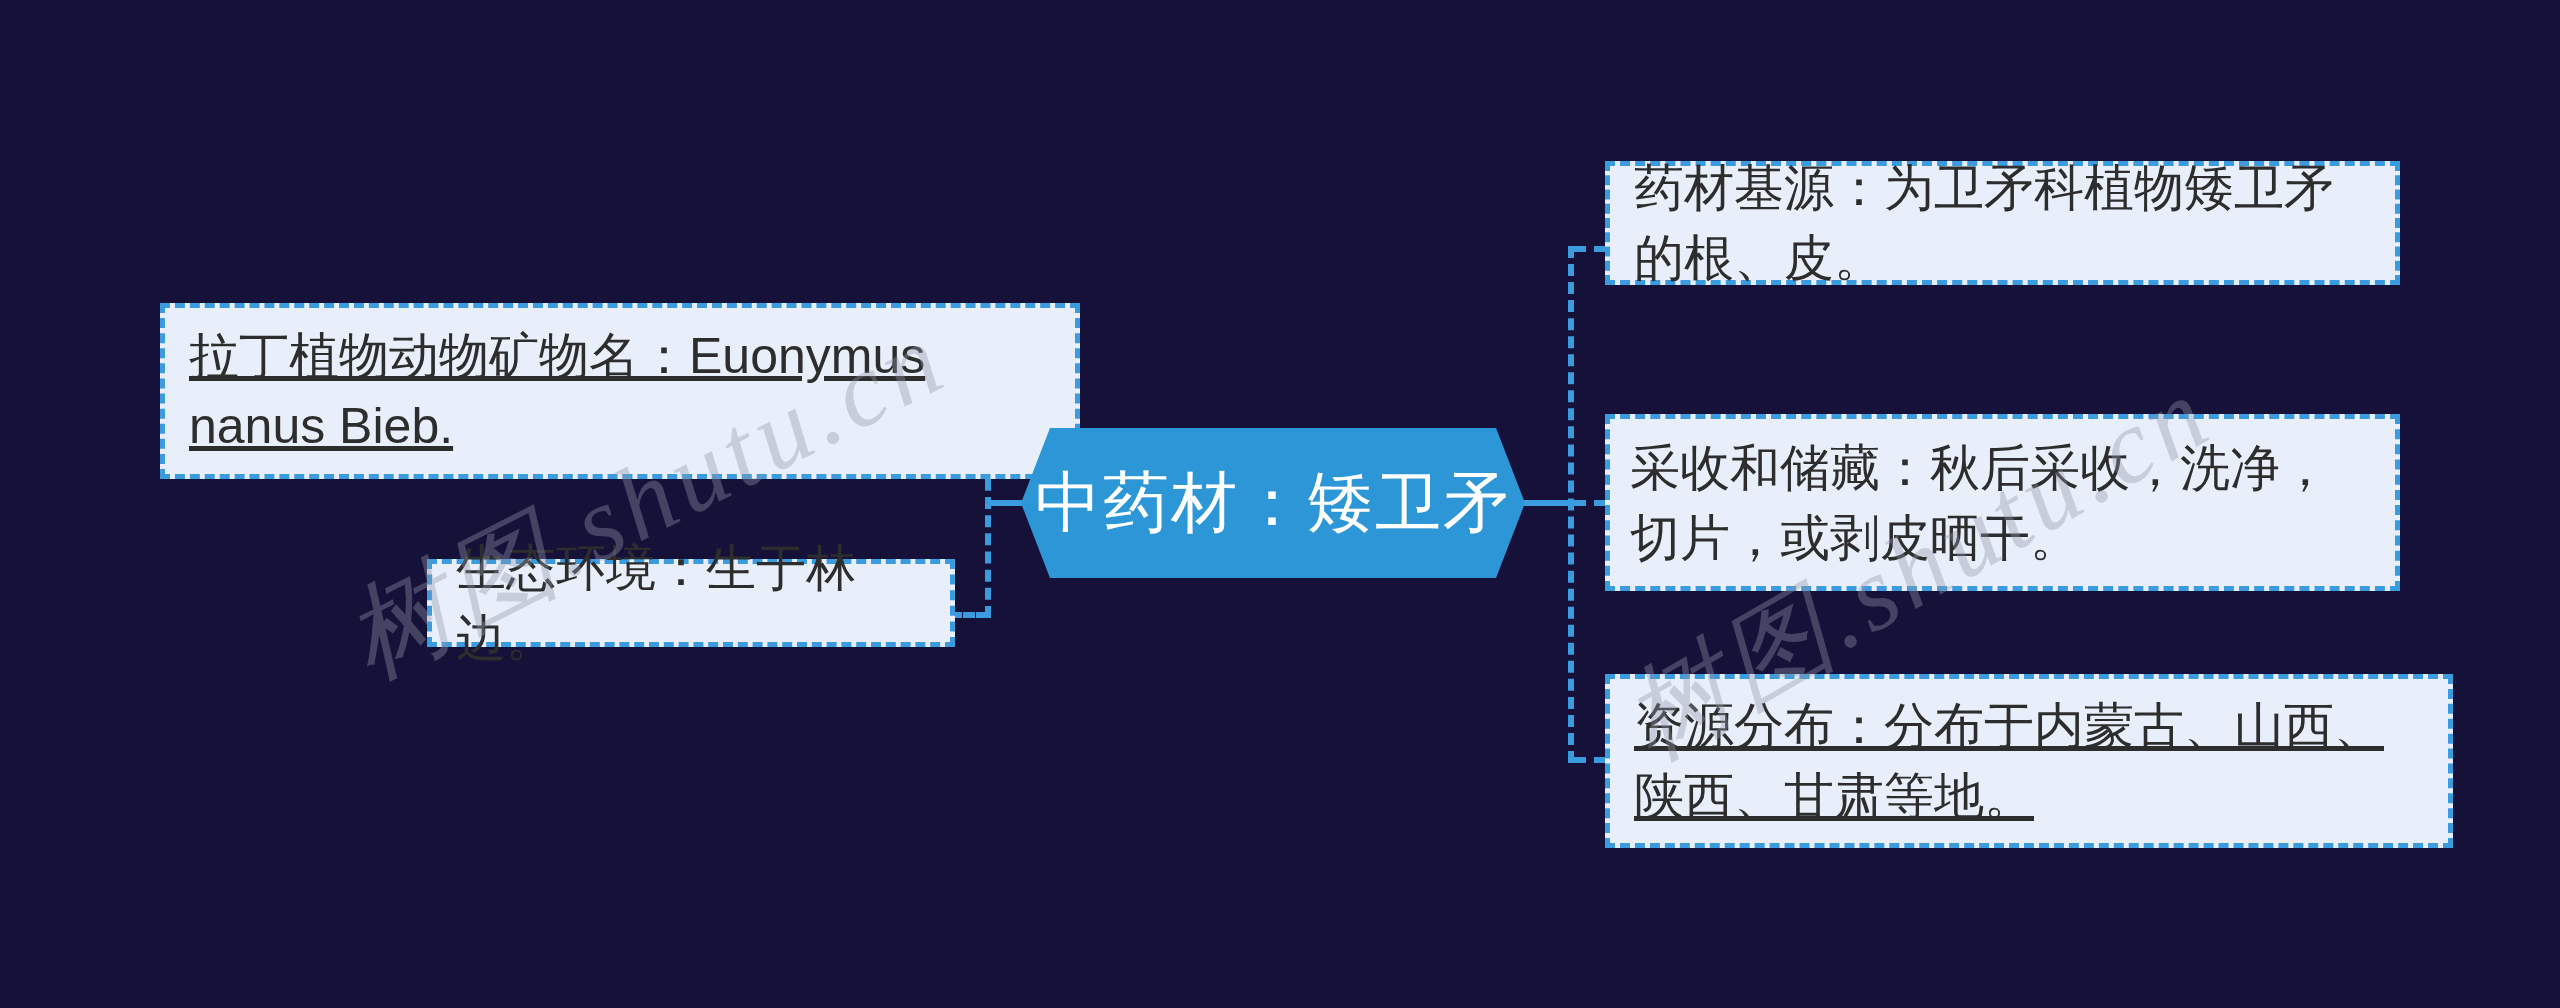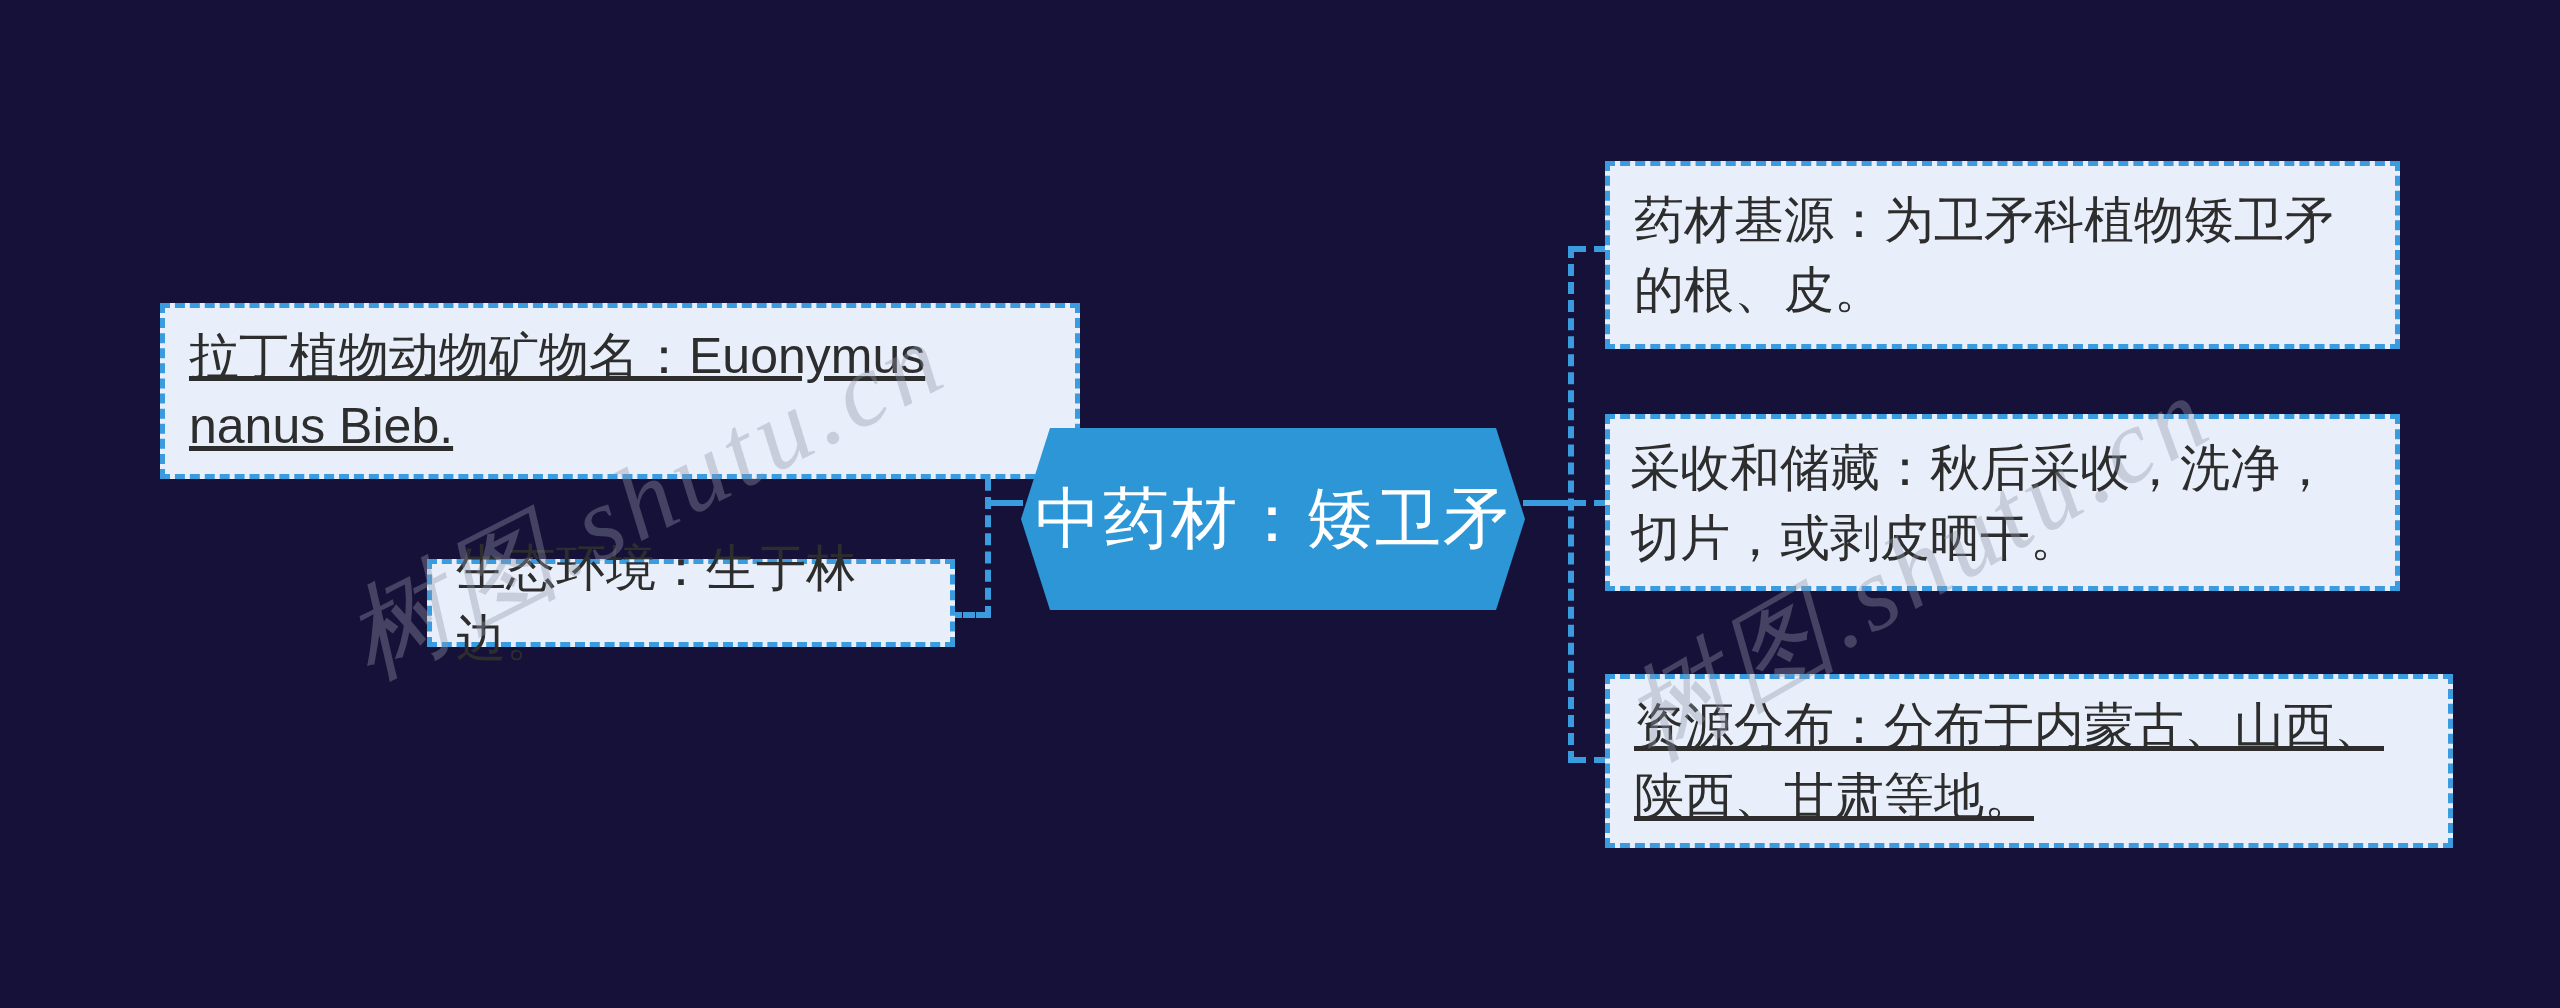--- a/index.html
+++ b/index.html
@@ -39,29 +39,29 @@
     color: #2d2d2d;
     font-size: 50px;
     line-height: 70px;
     display: flex;
     align-items: center;
     padding: 0 18px 0 24px;
     z-index: 2;
   }
   .box-l1 { left: 160px;  top: 303px; width: 920px; height: 176px; text-decoration: underline; }
   .box-l2 { left: 427px;  top: 559px; width: 528px; height: 88px; }
-  .box-r1 { left: 1605px; top: 161px; width: 795px; height: 188px; }
+  .box-r1 { left: 1605px; top: 161px; width: 795px; height: 124px; }
   .box-r2 { left: 1605px; top: 414px; width: 795px; height: 177px; padding-left: 20px; }
   .box-r3 { left: 1605px; top: 674px; width: 848px; height: 174px; text-decoration: underline; }
 
   
   .root {
     position: absolute;
     left: 1021px; top: 428px;
-    width: 504px; height: 182px;
+    width: 504px; height: 150px;
     background: #2c96d6;
     clip-path: polygon(0% 50%, 5.75% 0%, 94.25% 0%, 100% 50%, 94.25% 100%, 5.75% 100%);
     color: #ffffff;
     font-size: 66px;
     letter-spacing: 2px;
     display: flex;
     align-items: center;
     justify-content: center;
     z-index: 4;
     white-space: nowrap;

